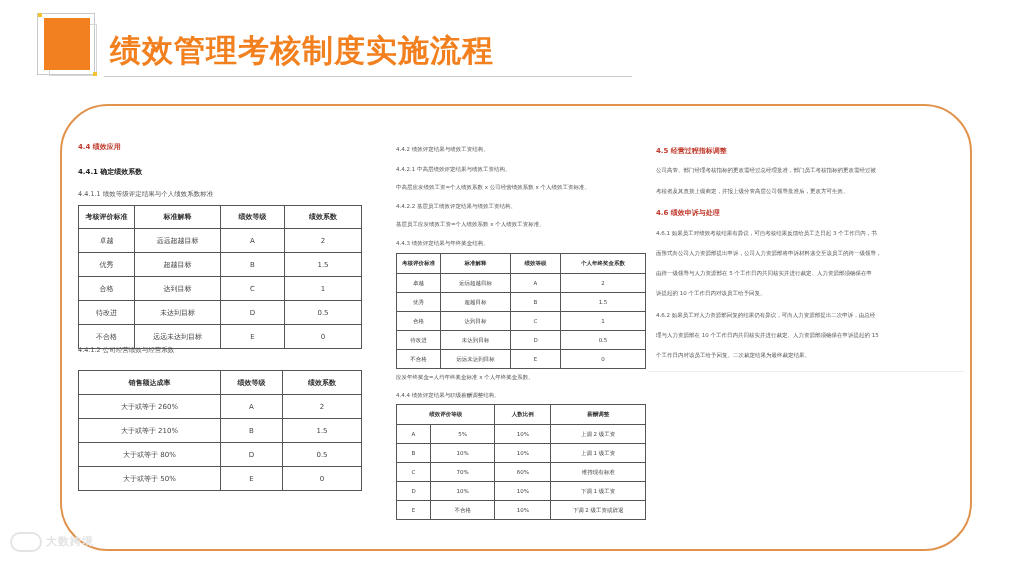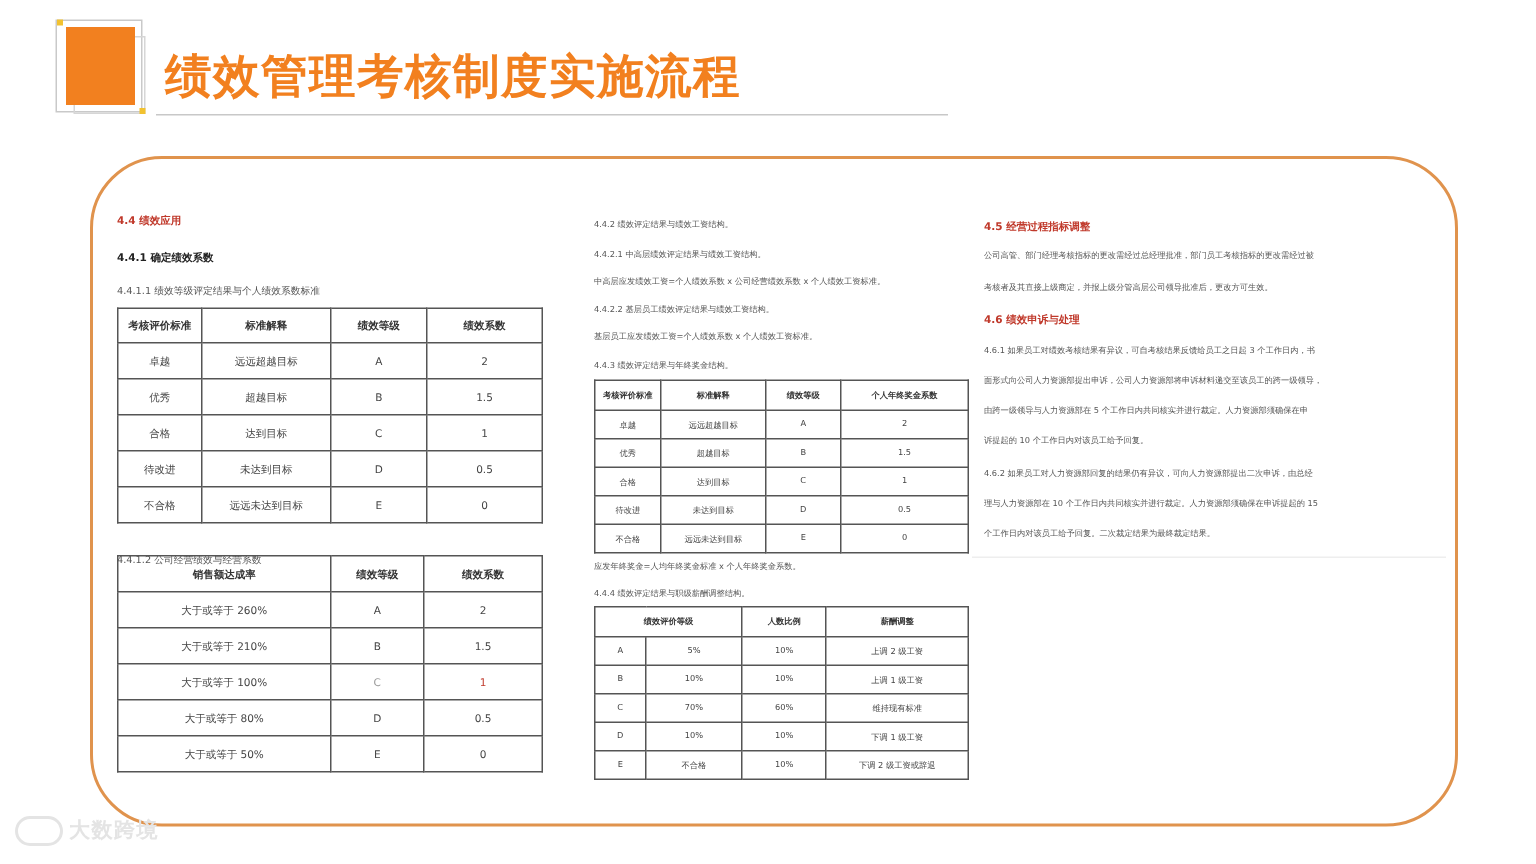--- a/index.html
+++ b/index.html
@@ -26,21 +26,21 @@
 
   .h-red { color: #c0392b; font-weight: bold; font-size: 7px; }
   .h-bold { color: #222; font-weight: bold; font-size: 7px; }
   .line { position: absolute; white-space: nowrap; }
 
   table.t { position: absolute; border-collapse: collapse; font-size: 7px; color: #444; }
   table.t td { border: 1px solid #555; text-align: center; vertical-align: middle; padding: 0 2px; }
   table.t tr.head td { font-weight: bold; color: #333; text-align: center; }
   .small table.t, table.t.small { font-size: 5.5px; }
 
-  .watermark { position: absolute; left: 10px; top: 544px; font-size: 14px; color: #e4e4e4; font-weight: bold; letter-spacing: 1px; }
+  .watermark { position: absolute; left: 10px; top: 532px; font-size: 11px; color: #e4e4e4; font-weight: bold; letter-spacing: 1px; }
   .wm-icon { display: inline-block; width: 32px; height: 20px; border: 2px solid #e4e4e4; border-radius: 10px; margin-right: 4px; vertical-align: middle; }
 </style>
 </head>
 <body>
 
 <div class="deco-outline"></div>
 <div class="deco-outline2"></div>
 <div class="deco-square"></div>
 <div class="deco-dot1"></div>
 <div class="deco-dot2"></div>
@@ -88,43 +88,38 @@
     </tr>
     <tr style="height:24px;">
       <td>不合格</td>
       <td>远远未达到目标</td>
       <td>E</td>
       <td>0</td>
     </tr>
   </tbody>
     </table>
 
-  <div class="line" style="left:6px;top:237px;font-size:6.5px;color:#555;">4.4.1.2 公司经营绩效与经营系数</div>
+  <div class="line" style="left:6px;top:214px;font-size:6.5px;color:#555;">4.4.1.2 公司经营绩效与经营系数</div>
 
   <table class="t" style="left:6px;top:238px;width:284px;">
     <tbody>
         <tr class="head" style="height:24px;">
       <td style="width:142px;">销售额达成率</td>
       <td style="width:62px;">绩效等级</td>
       <td>绩效系数</td>
     </tr>
     <tr style="height:24px;">
       <td>大于或等于 260%</td>
       <td>A</td>
       <td>2</td>
     </tr>
     <tr style="height:24px;">
       <td>大于或等于 210%</td>
       <td>B</td>
       <td>1.5</td>
-    </tr>
-    <tr style="height:24px;">
-      <td>大于或等于 100%</td>
-      <td style="color:#999;">C</td>
-      <td style="color:#c0392b;">1</td>
     </tr>
     <tr style="height:24px;">
       <td>大于或等于 80%</td>
       <td>D</td>
       <td>0.5</td>
     </tr>
     <tr style="height:24px;">
       <td>大于或等于 50%</td>
       <td>E</td>
       <td>0</td>

